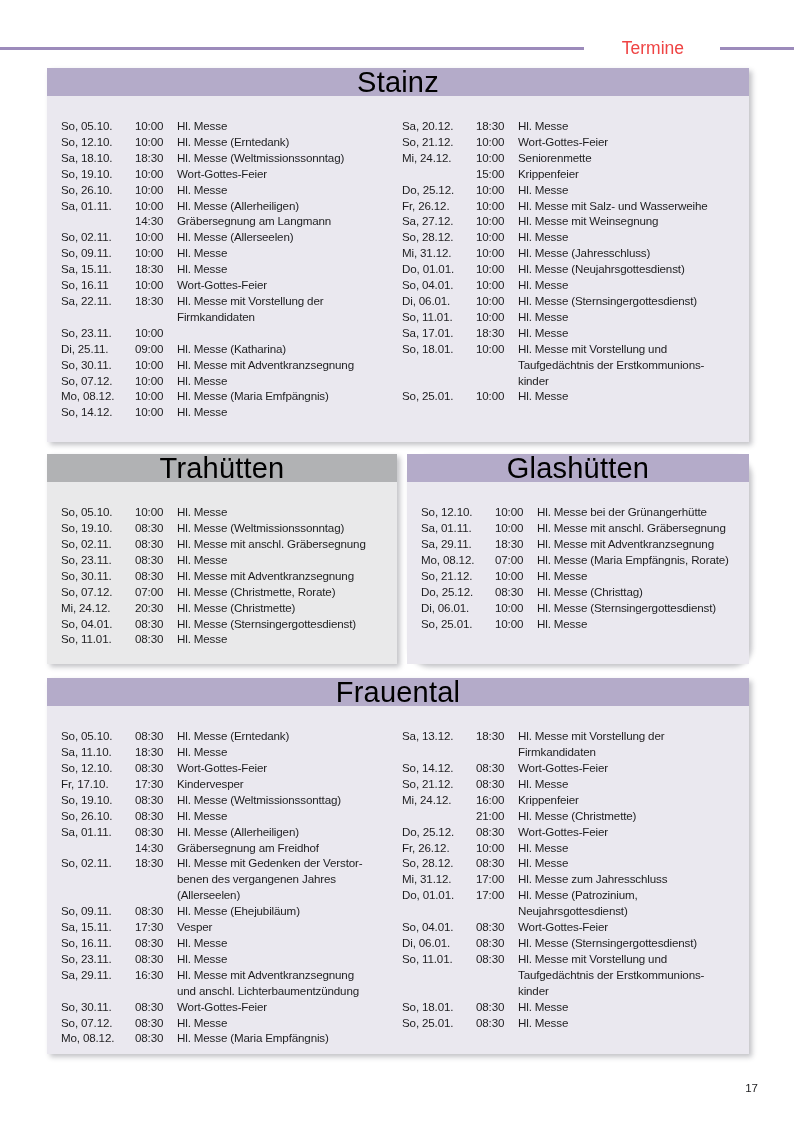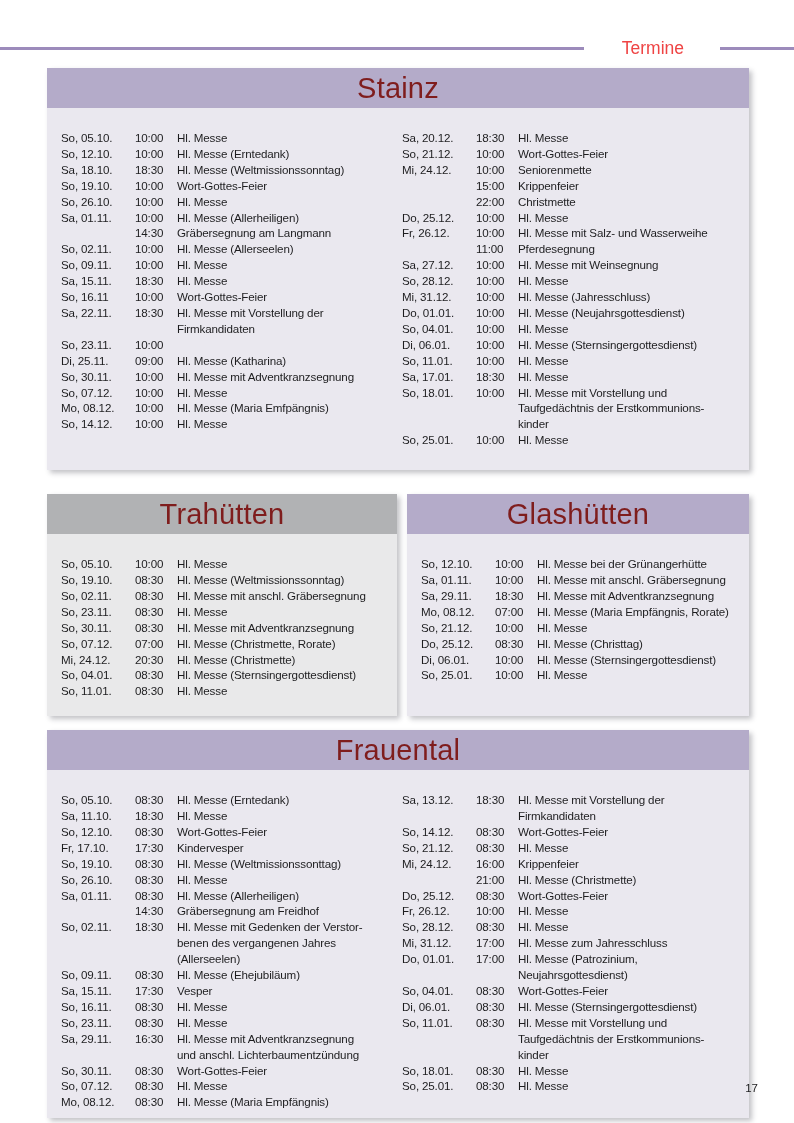--- a/index.html
+++ b/index.html
@@ -12,42 +12,42 @@
   .top-header { display:flex; align-items:center; padding-top:38px; height:20px; }
   .rule { height:3px; background:var(--rule-purple,#9c8bbb); }
   .rule-long { flex:1; }
   .page-title { font-size:17.5px; margin:0 36px 0 38px; color:#ef4444; }
   .rule-short { width:74px; }
 
   .content { padding:0 45px 0 47px; }
 
   .box { box-shadow:3px 3px 5px rgba(40,40,55,0.28); }
   .box-header {
-    height:40px; display:flex; align-items:center; justify-content:center;
-    font-size:29px; font-weight:500; color:#7f1d1d; letter-spacing:0.2px;
+    height:28px; display:flex; align-items:center; justify-content:center;
+    font-size:29px; font-weight:500; color:#000000; letter-spacing:0.2px;
   }
   .purple .box-header { background:var(--accent-purple,#b4abc9); }
   .gray   .box-header { background:var(--accent-gray,#b1b2b4); }
   .purple .box-body { background:var(--section-body-purple,#eae8ef); }
   .gray   .box-body { background:var(--section-body-gray,#e9e9ea); }
   .box-body { padding:22px 14px; box-sizing:border-box; overflow:hidden; }
 
   .two-col { display:flex; gap:8px; }
   .col { flex:1; min-width:0; }
 
   .entry {
     display:grid; grid-template-columns:74px 42px 1fr;
     font-size:11.6px; line-height:15.9px; letter-spacing:-0.15px;
     white-space:nowrap; color:#1d1d1f;
   }
 
   .section-stainz { margin-top:10px; }
-  .row2 { margin-top:24px; display:flex; gap:10px; align-items:center; }
+  .row2 { margin-top:12px; display:flex; gap:10px; align-items:center; }
   .box-trahuetten { width:350px; }
-  .box-glashuetten { flex:1; }
+  .box-glashuetten { flex:1;border-radius:20px; }
   .row2 .box-body { height:182px; }
   .section-frauental { margin-top:14px; }
   .section-frauental .box-body { height:348px; }
 
   .page-number { position:absolute; right:36px; top:1082px; font-size:11.5px; color:#1d1d1f; }
 </style>
 </head>
 <body>
 
 <div class="top-header">
@@ -167,38 +167,28 @@
             <span class="date">Mi, 24.12.</span>
             <span class="time">10:00</span>
             <span class="desc">Seniorenmette</span>
           </div>
           <div class="entry">
             <span class="date"></span>
             <span class="time">15:00</span>
             <span class="desc">Krippenfeier</span>
           </div>
           <div class="entry">
-            <span class="date"></span>
-            <span class="time">22:00</span>
-            <span class="desc">Christmette</span>
-          </div>
-          <div class="entry">
             <span class="date">Do, 25.12.</span>
             <span class="time">10:00</span>
             <span class="desc">Hl. Messe</span>
           </div>
           <div class="entry">
             <span class="date">Fr, 26.12.</span>
             <span class="time">10:00</span>
             <span class="desc">Hl. Messe mit Salz- und Wasserweihe</span>
-          </div>
-          <div class="entry">
-            <span class="date"></span>
-            <span class="time">11:00</span>
-            <span class="desc">Pferdesegnung</span>
           </div>
           <div class="entry">
             <span class="date">Sa, 27.12.</span>
             <span class="time">10:00</span>
             <span class="desc">Hl. Messe mit Weinsegnung</span>
           </div>
           <div class="entry">
             <span class="date">So, 28.12.</span>
             <span class="time">10:00</span>
             <span class="desc">Hl. Messe</span>

